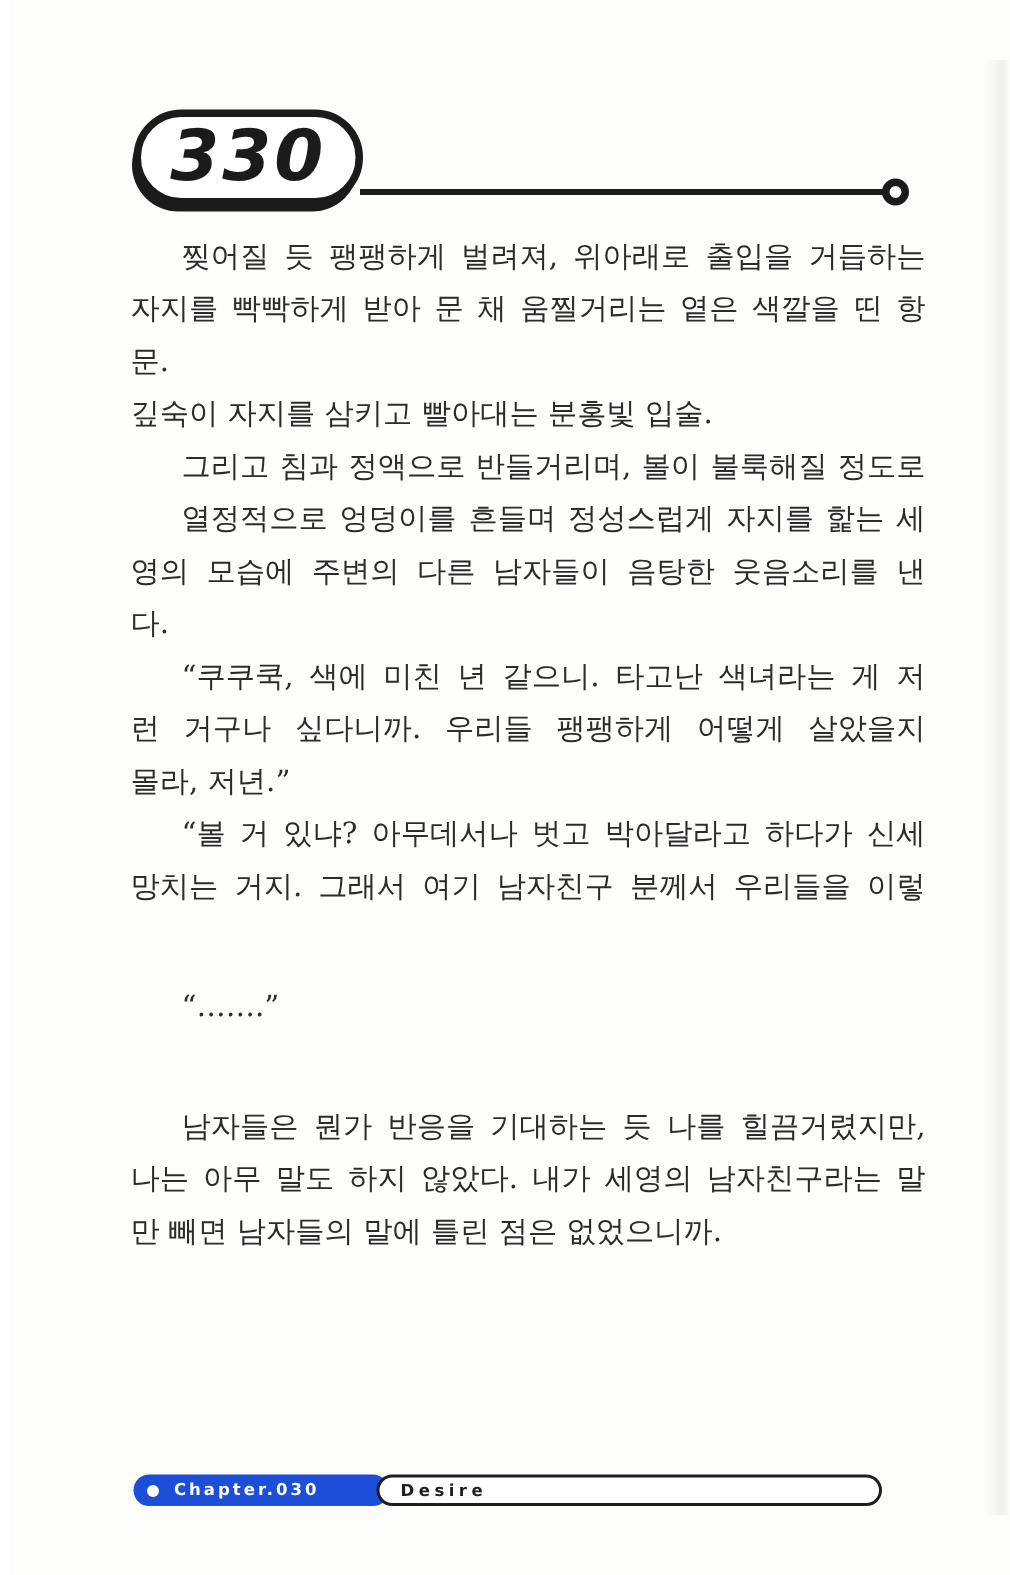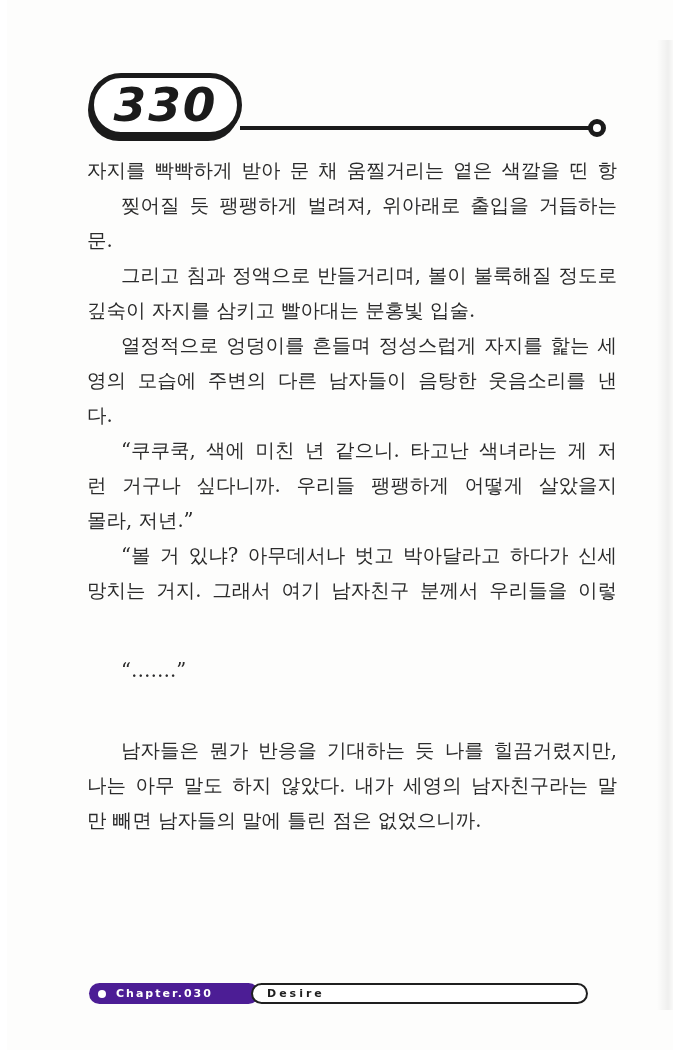--- a/index.html
+++ b/index.html
@@ -83,21 +83,21 @@
   .para.gap { margin-top: 45px; }
 
   
   .chapter-pill {
     position: absolute;
     left: 82px;
     top: 983px;
     width: 170px;
     height: 21px;
     border-radius: 11px;
-    background: #4c1d95;
+    background: #1d4ed8;
     display: flex;
     align-items: center;
     box-sizing: border-box;
     padding-left: 9px;
   }
   .chapter-dot {
     width: 8px;
     height: 8px;
     border-radius: 50%;
     background: #ffffff;
@@ -157,27 +157,27 @@
   <div>
     <div class="page-number-badge">
       <span class="page-number">330</span>
     </div>
     <div class="header-rule"></div>
     <div class="header-ring"></div>
   </div>
 
   <div class="body-text" id="body-text">
       <div class="para">
+        <div class="line indent fill">찢어질 듯 팽팽하게 벌려져, 위아래로 출입을 거듭하는</div>
         <div class="line fill">자지를 빡빡하게 받아 문 채 움찔거리는 옅은 색깔을 띤 항</div>
-        <div class="line indent fill">찢어질 듯 팽팽하게 벌려져, 위아래로 출입을 거듭하는</div>
         <div class="line">문.</div>
       </div>
       <div class="para">
+        <div class="line">깊숙이 자지를 삼키고 빨아대는 분홍빛 입술.</div>
         <div class="line indent fill">그리고 침과 정액으로 반들거리며, 볼이 불룩해질 정도로</div>
-        <div class="line">깊숙이 자지를 삼키고 빨아대는 분홍빛 입술.</div>
       </div>
       <div class="para">
         <div class="line indent fill">열정적으로 엉덩이를 흔들며 정성스럽게 자지를 핥는 세</div>
         <div class="line fill">영의 모습에 주변의 다른 남자들이 음탕한 웃음소리를 낸</div>
         <div class="line">다.</div>
       </div>
       <div class="para">
         <div class="line indent fill">“쿠쿠쿡, 색에 미친 년 같으니. 타고난 색녀라는 게 저</div>
         <div class="line fill">런 거구나 싶다니까. 우리들 팽팽하게 어떻게 살았을지</div>
         <div class="line">몰라, 저년.”</div>

